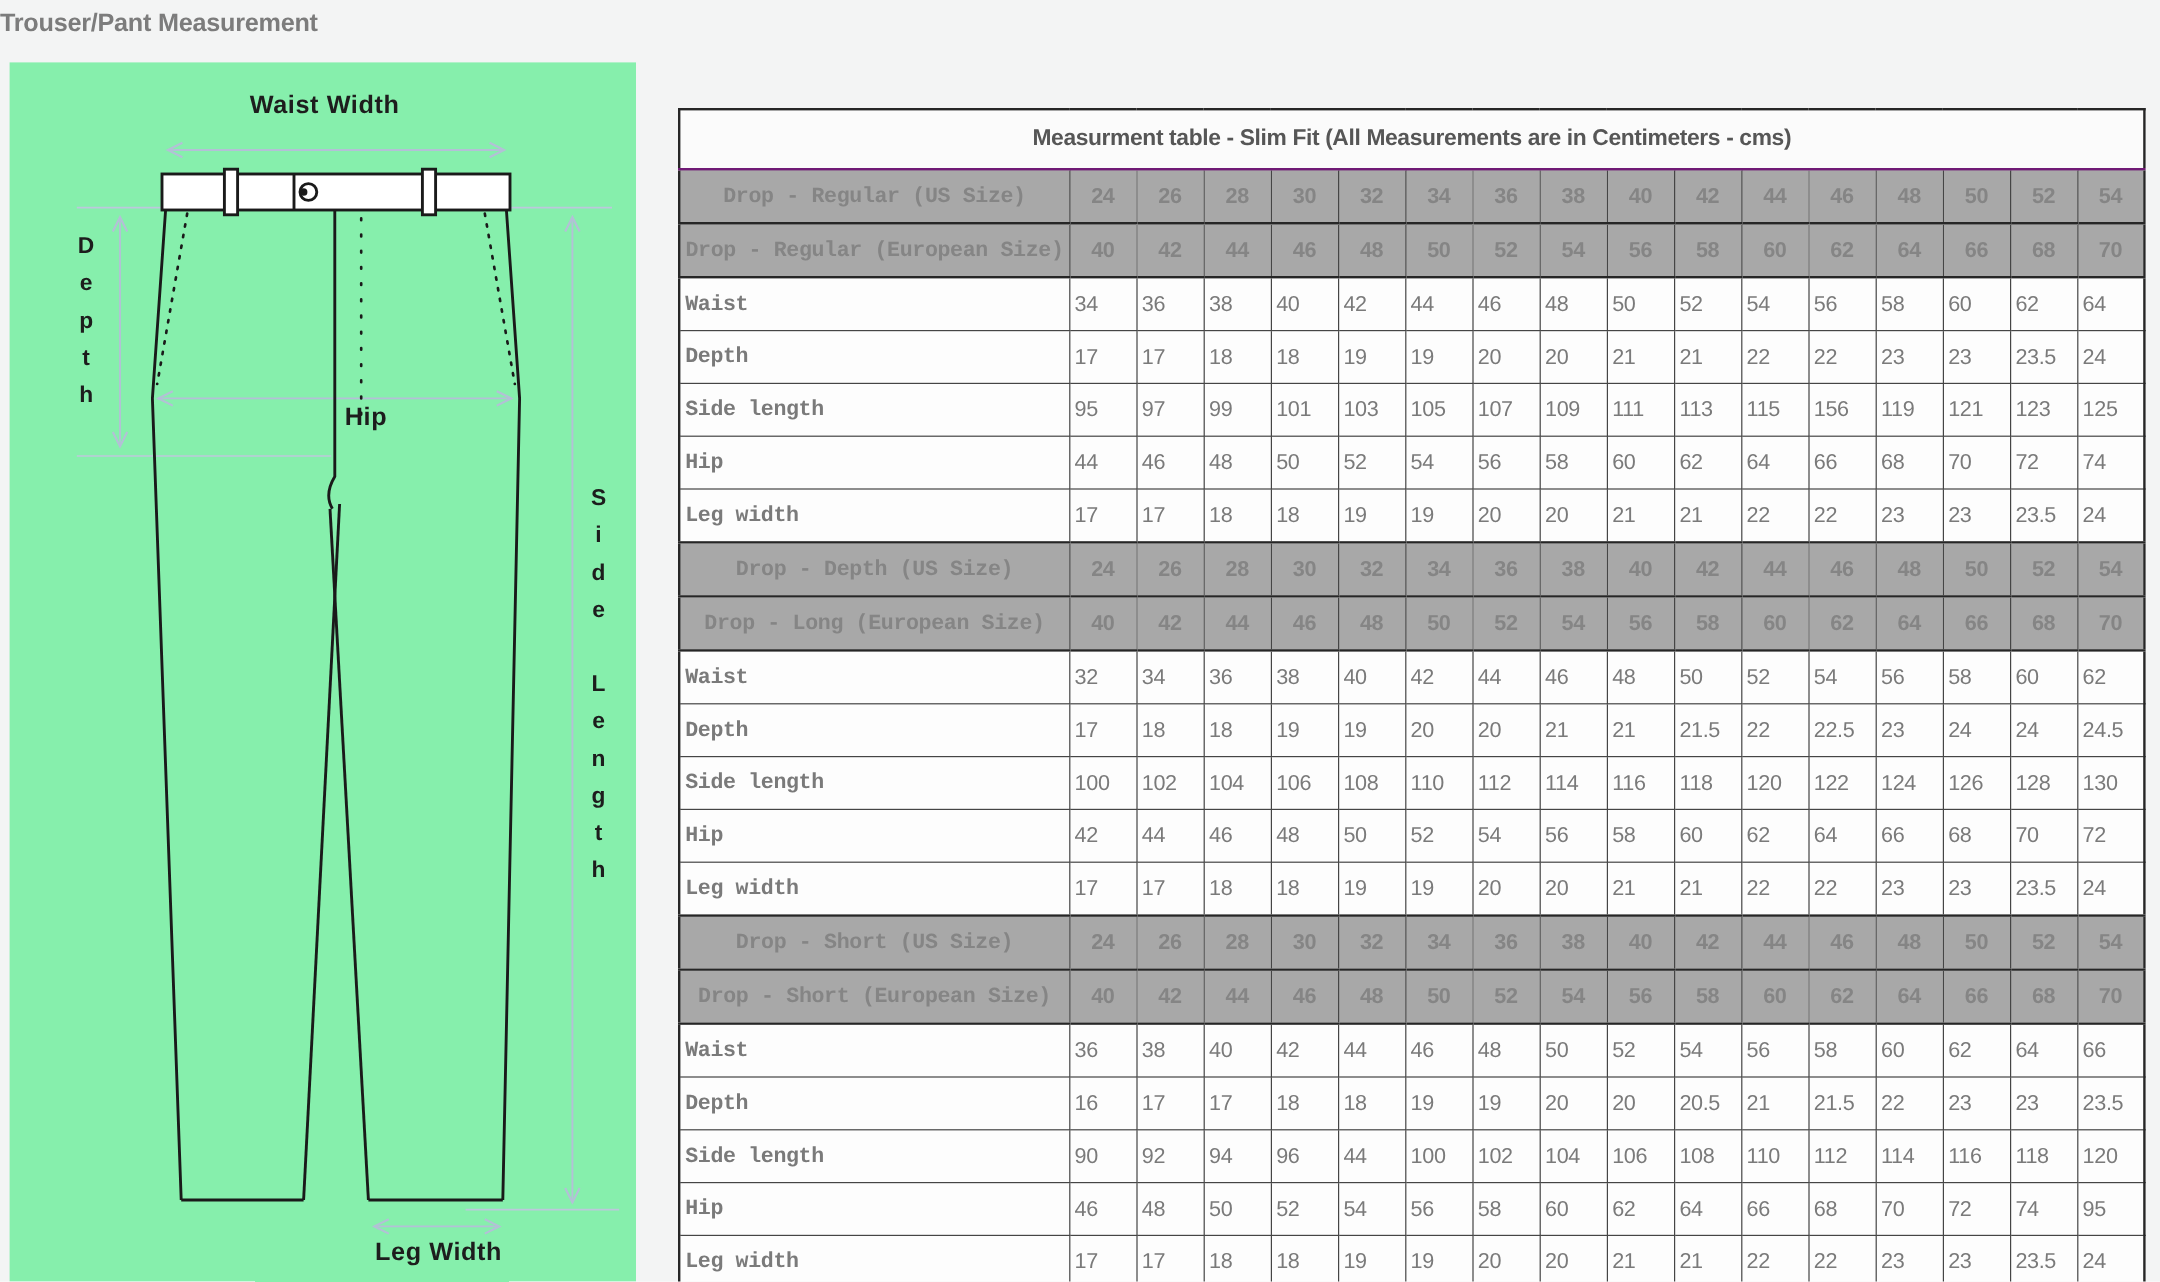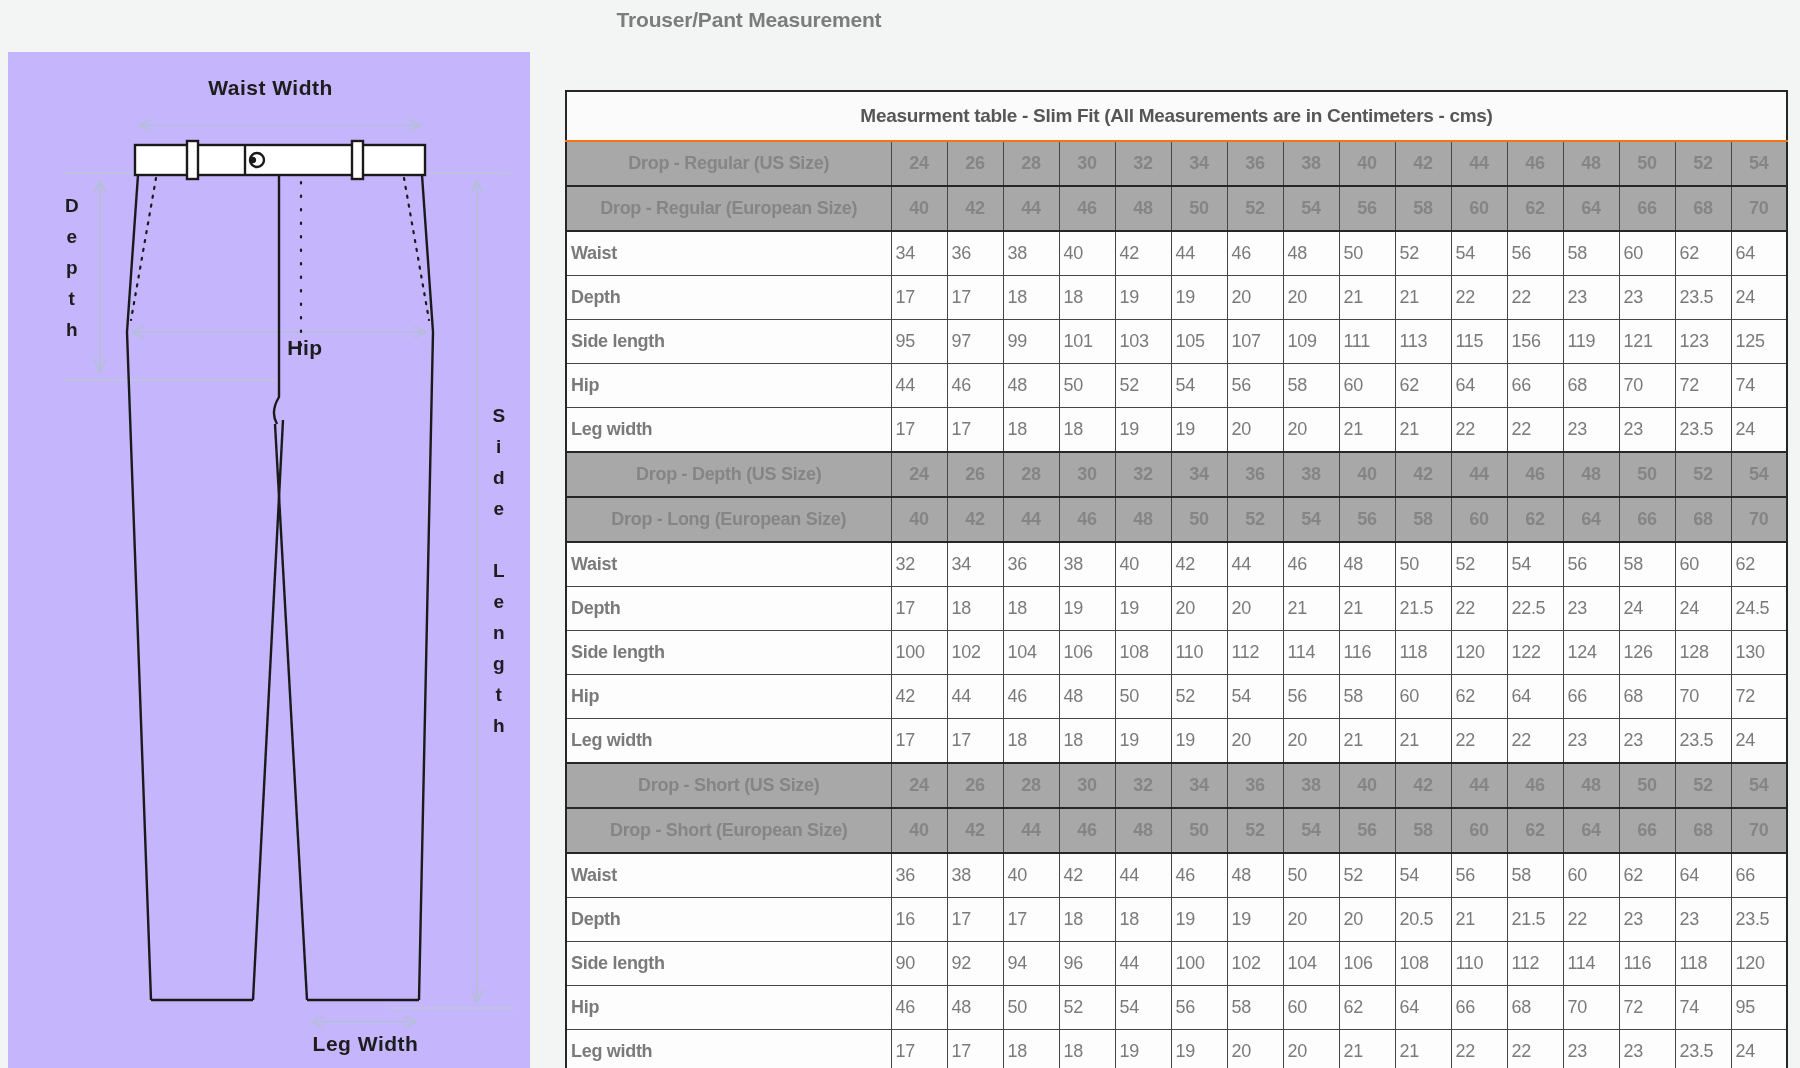--- a/index.html
+++ b/index.html
@@ -2,52 +2,52 @@
 <html><head>
 <meta charset="utf-8">
 <style>
   html,body{margin:0;padding:0;}
   body{
     width:1800px;height:1068px;position:relative;overflow:hidden;
     background:#f3f4f4;
     font-family:"Liberation Sans",sans-serif;
   }
   .page-title{
-    position:absolute;left:0;top:8px;width:1498px;text-align:center;
+    position:absolute;left:0;top:8px;width:1498px;
     font-size:21px;font-weight:bold;color:#7c7c7c;letter-spacing:-0.2px;
   }
   
   .diagram-panel{
-    position:absolute;left:8px;top:52px;width:522px;height:1016px;background:#c4b5fd;
+    position:absolute;left:8px;top:52px;width:522px;height:1016px;background:#86efac;
   }
   .diagram-panel svg{position:absolute;left:0;top:0;}
   .diag-label{
     position:absolute;font-weight:bold;color:#1d1d1d;letter-spacing:0.5px;
   }
   .diag-label.h{font-size:21px;text-align:center;}
   .diag-label.v{font-size:19px;text-align:center;line-height:31px;white-space:pre-line;}
   
   .table-wrap{position:absolute;left:565px;top:90px;}
   table.meas{
     border-collapse:collapse;table-layout:fixed;
     border:2px solid #262626;background:#fdfdfd;
   }
   table.meas td{
     border:1px solid #454545;height:43px;overflow:hidden;
     font-size:18px;color:#7a7a7a;padding:0 0 0 4px;letter-spacing:-0.3px;
   }
   tr.title-row td{
     height:48px;background:#fbfbfb;text-align:center;font-size:19px;
-    font-weight:bold;color:#565656;padding:0;border-bottom:2px solid #f97316;
+    font-weight:bold;color:#565656;padding:0;border-bottom:2px solid #701a75;
   }
   tr.gray-row td{
     background:#a8a8a8;color:#858585;font-weight:bold;text-align:center;padding:0;
     border-top:2px solid #262626;border-bottom:2px solid #262626;
   }
-  td.row-label{font-weight:bold;color:#4c4c4c;}
+  td.row-label{font-weight:bold;color:#4c4c4c;font-family:Liberation Mono, monospace;}
 </style>
 </head>
 <body>
 
 <div class="page-title">Trouser/Pant Measurement</div>
 
 <div class="diagram-panel">
   <svg width="522" height="1016" viewBox="0 0 522 1016">
     <defs>
       <marker id="ah" markerWidth="20" markerHeight="20" refX="15" refY="9" orient="auto-start-reverse" markerUnits="userSpaceOnUse">

